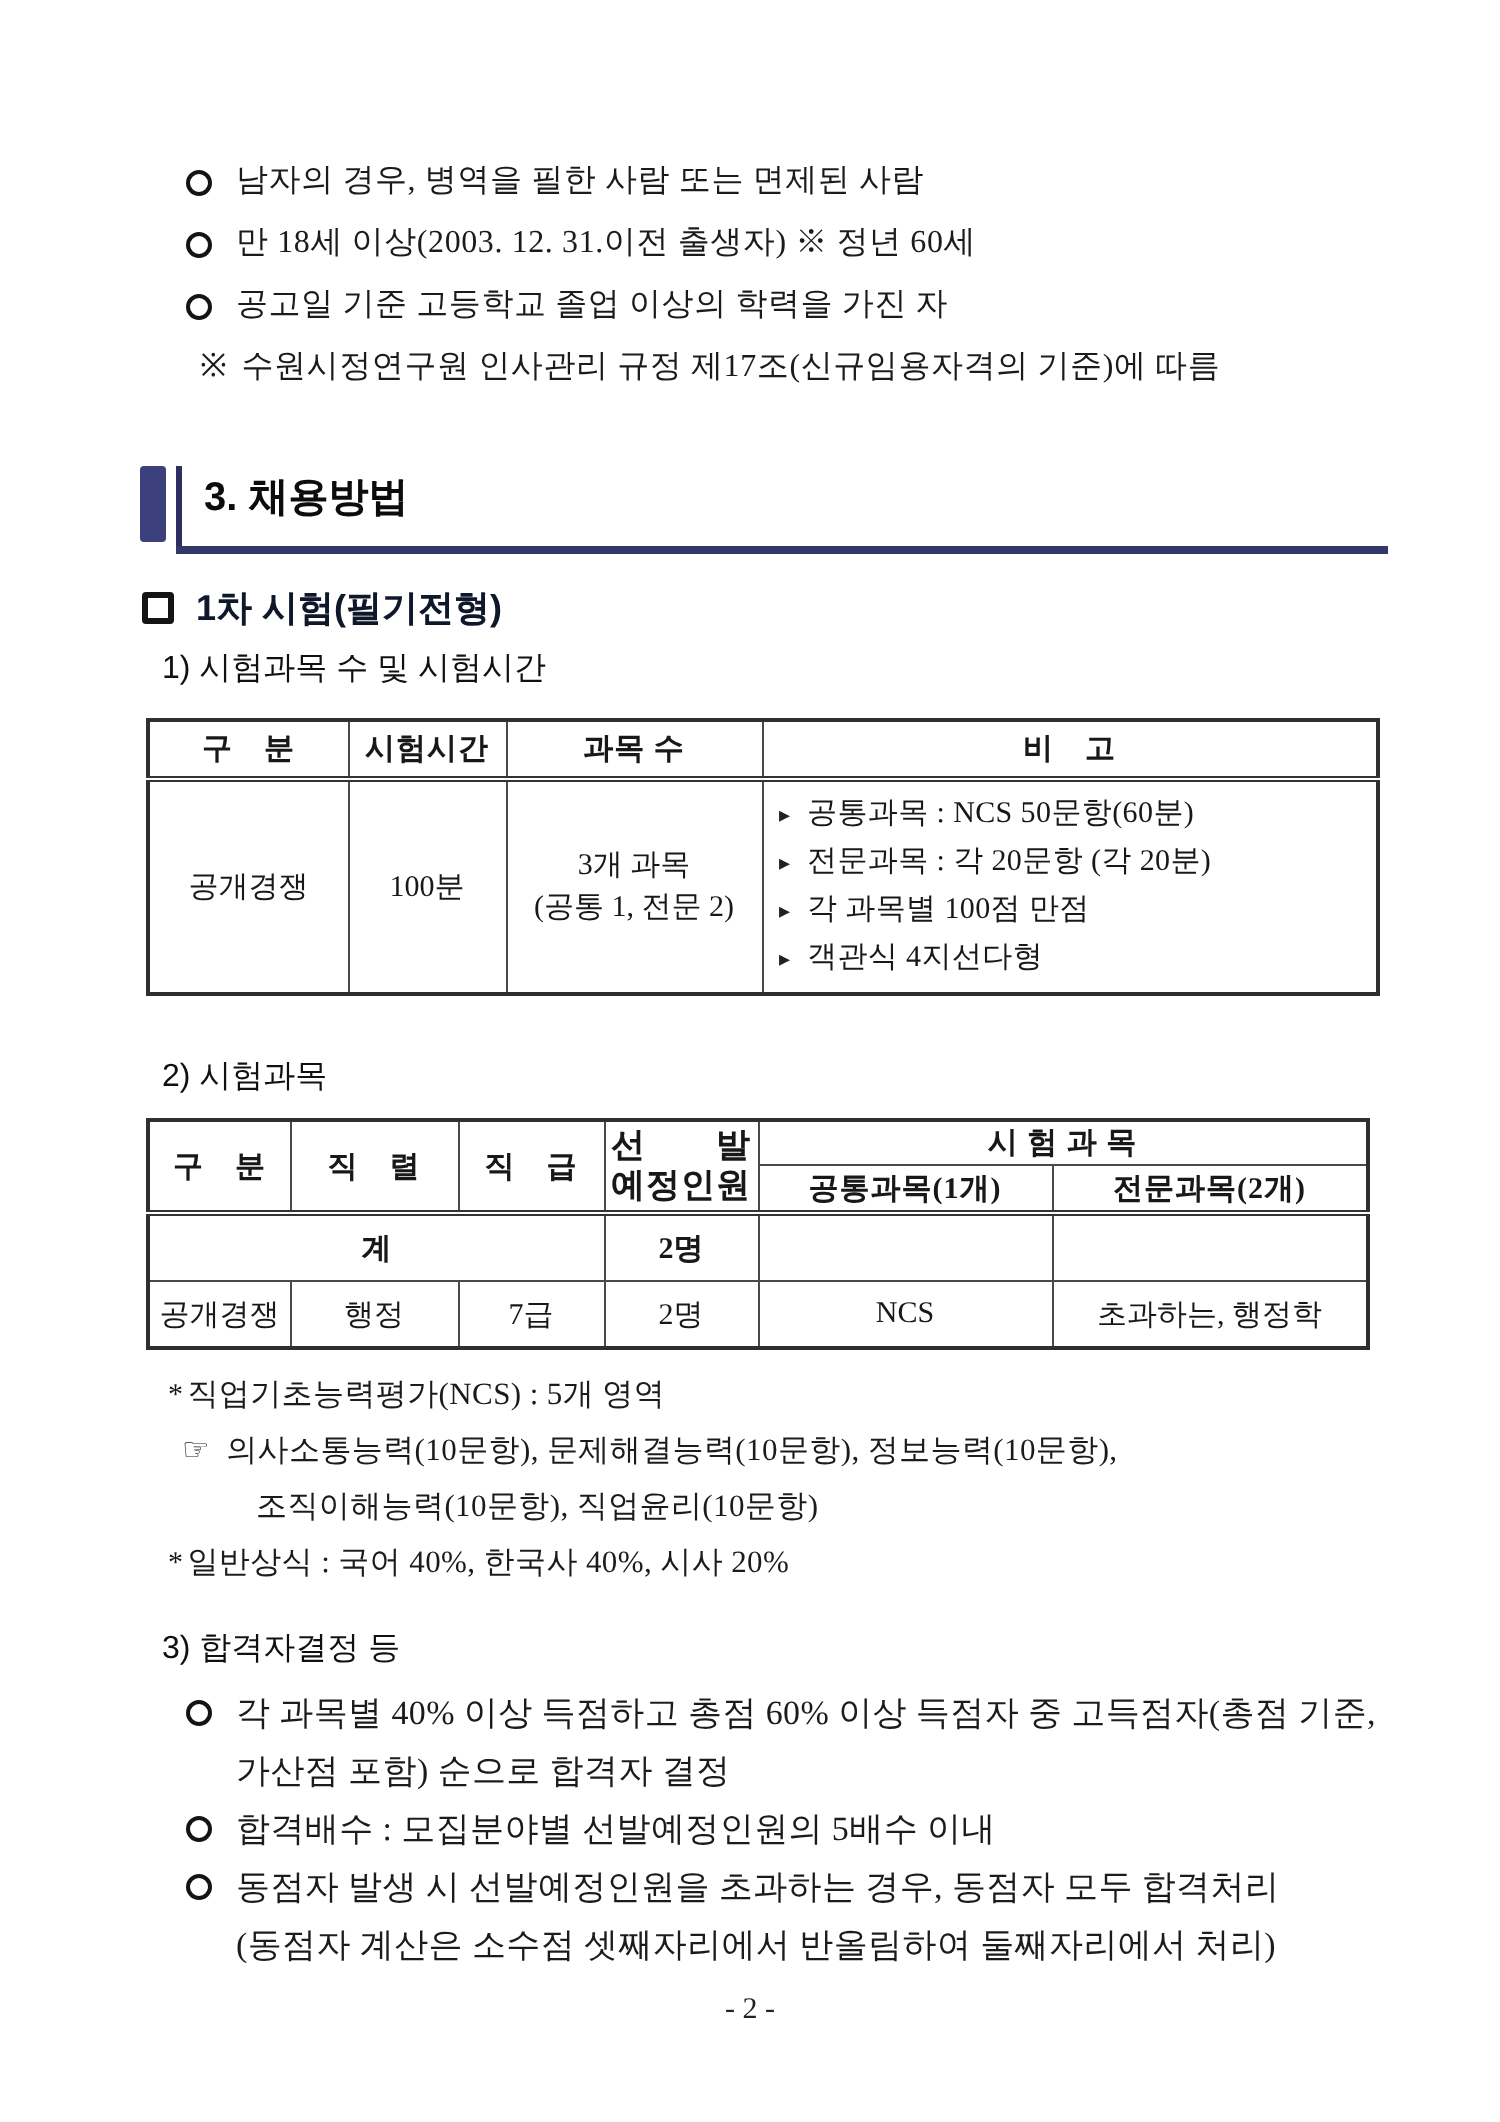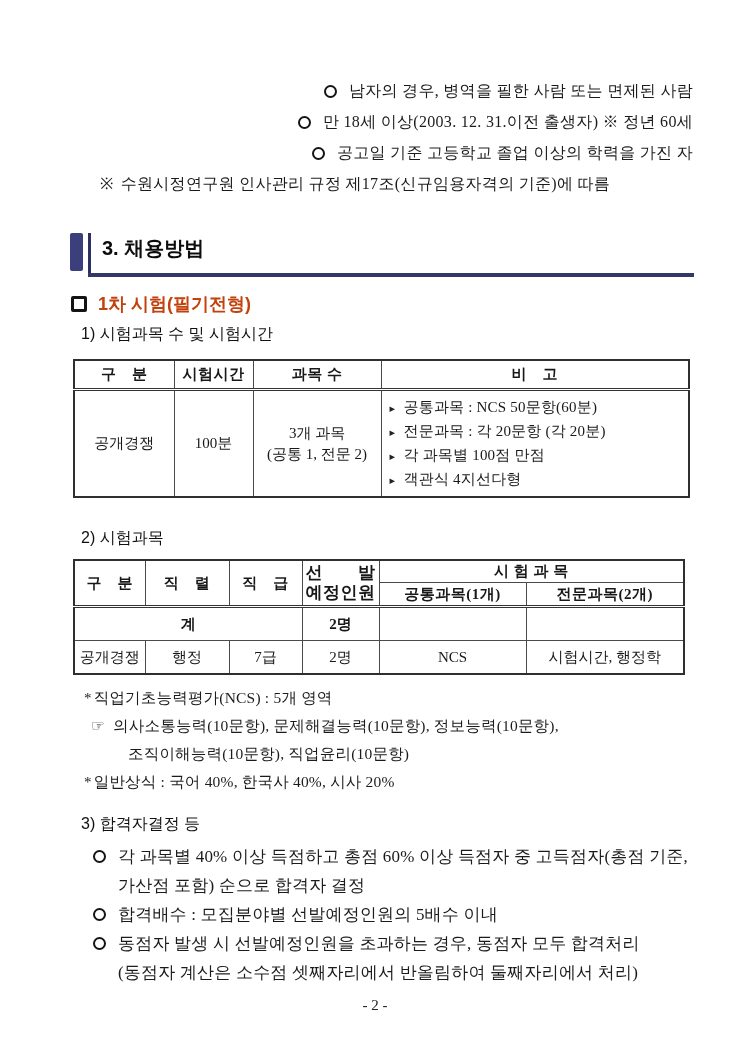--- a/index.html
+++ b/index.html
@@ -3,35 +3,35 @@
 <meta charset="utf-8">
 <style>
   html,body{margin:0;padding:0;background:#e8e8e8;}
   .page{
     position:relative;width:750px;height:1061px;background:#ffffff;
     margin:0 auto;overflow:hidden;color:#1b1b1b;
     font-family:"Liberation Serif","DejaVu Serif",serif;
   }
   
   .intro{position:absolute;top:80px;left:93px;width:600px;font-size:16px;letter-spacing:.3px;}
-  .iline{display:flex;align-items:flex-start;margin-bottom:9px;line-height:22px;justify-content:flex-end;}
+  .iline{display:flex;align-items:flex-start;margin-bottom:9px;line-height:22px;}
   .circle-bullet{flex:0 0 auto;width:9px;height:9px;border:2px solid #141414;border-radius:50%;
     margin:5px 12px 0 0;}
   .note-line{padding-left:7px;line-height:22px;margin-top:5px;}
   .note-line .star{font-size:16px;margin-right:7px;}
   
   .secbar{position:absolute;top:233px;left:0;width:750px;height:48px;}
   .secbar .block{position:absolute;left:70px;top:0;width:13px;height:38px;background:#3b3f7c;border-radius:2px;}
   .secbar .vline{position:absolute;left:88px;top:0;width:3px;height:42px;background:#2c3060;}
   .secbar .hline{position:absolute;left:88px;top:40px;width:606px;height:4px;background:#343868;}
   .secbar .sectitle{position:absolute;left:102px;top:2px;
     font-family:"Liberation Sans","DejaVu Sans",sans-serif;font-weight:bold;font-size:20px;color:#0c0c0c;}
   
   .sub1{position:absolute;top:292px;left:71px;display:flex;align-items:center;
-    font-family:"Liberation Sans","DejaVu Sans",sans-serif;font-weight:bold;font-size:18px;color:#c2410c;}
+    font-family:"Liberation Sans","DejaVu Sans",sans-serif;font-weight:bold;font-size:18px;color:#0f172a;}
   .square-bullet{flex:0 0 auto;width:10px;height:10px;border:3px solid #141414;border-radius:2px;margin-right:11px;}
   .numlabel{position:absolute;left:81px;
     font-family:"Liberation Sans","DejaVu Sans",sans-serif;font-weight:400;font-size:16px;color:#101010;}
   .nl1{top:324px;}  .nl2{top:528px;}  .nl3{top:814px;}
   
   table{border-collapse:collapse;table-layout:fixed;font-size:15px;color:#181818;padding-left:38px;}
   .t1{position:absolute;top:359px;left:73px;width:615px;}
   .t2{position:absolute;top:559px;left:73px;width:610px;}
   table{border:2px solid #2f2f2f;}
   th,td{border:1px solid #4a4a4a;padding:0;text-align:center;vertical-align:middle;}
@@ -177,21 +177,21 @@
         <td class="dbl bold">2명</td>
         <td class="dbl"></td>
         <td class="dbl"></td>
       </tr>
       <tr>
         <td>공개경쟁</td>
         <td>행정</td>
         <td>7급</td>
         <td>2명</td>
         <td>NCS</td>
-        <td>시험시간, 행정학</td>
+        <td>초과하는, 행정학</td>
       </tr>
     </tbody>
   </table>
 
   <div class="notes">
     <div class="noteline">
       <span class="mk-star">*</span>
       <span>직업기초능력평가(NCS) : 5개 영역</span>
     </div>
     <div class="noteline">

